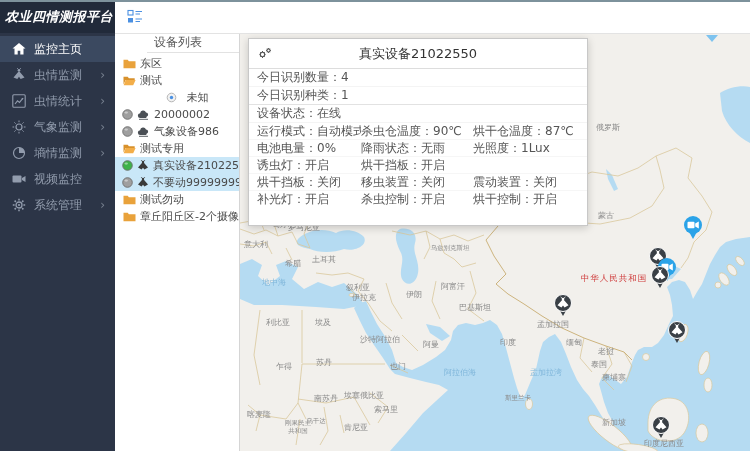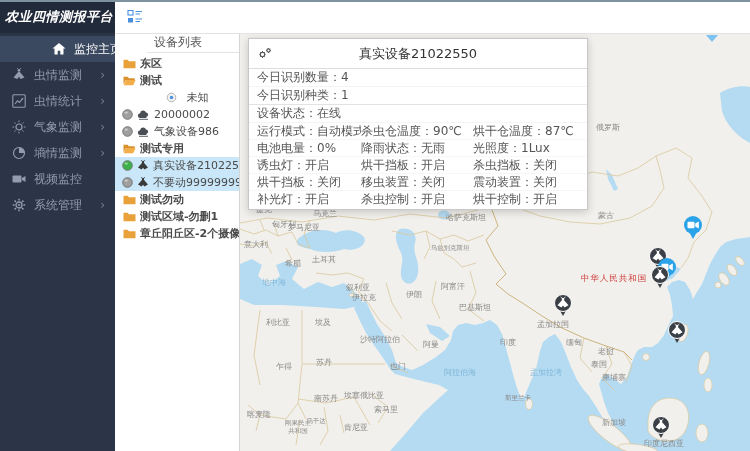--- a/index.html
+++ b/index.html
@@ -5,37 +5,37 @@
   html,body{margin:0;padding:0;}
   body{width:750px;height:451px;overflow:hidden;font-family:"DejaVu Sans","Liberation Sans",sans-serif;background:#fff;}
   .app{position:relative;width:750px;height:451px;overflow:hidden;}
   .topstrip{position:absolute;left:0;top:0;width:750px;height:2px;background:#7d929c;z-index:50;}
 
   
   .sidebar{position:absolute;left:0;top:0;width:115px;height:451px;background:#2c3547;z-index:20;}
   .sidebar-title{height:33px;line-height:33px;background:#212a3a;color:#ffffff;font-size:13px;font-weight:bold;letter-spacing:0.5px;padding-left:5px;white-space:nowrap;font-style:italic;}
   .nav{padding-top:3px;}
   .nav-item{height:26px;display:flex;align-items:center;color:#929cad;font-size:12px;cursor:pointer;}
-  .nav-item.active{background:#3b4960;color:#ffffff;padding-left:40px;}
+  .nav-item.active{background:#3b4960;color:#ffffff;}
   .nav-icon{width:14px;height:14px;margin-left:12px;margin-right:8px;display:inline-flex;align-items:center;justify-content:center;flex:0 0 auto;}
   .nav-icon svg{display:block;}
   .nav-label{flex:1;white-space:nowrap;}
   .nav-chevron{margin-right:10px;font-size:12px;color:#76808f;}
 
   
   .topbar{position:absolute;left:115px;top:0;width:635px;height:33px;background:#ffffff;border-bottom:1px solid #e3e3e3;z-index:15;}
   .topbar-icon{position:absolute;left:12px;top:9px;width:16px;height:15px;cursor:pointer;}
 
   
   .device-panel{position:absolute;left:115px;top:33px;width:125px;height:418px;background:#ffffff;border-right:1px solid #d5d5d5;box-sizing:border-box;z-index:14;}
   .panel-title{height:19px;line-height:19px;font-size:12px;color:#555;padding-left:7px;border-bottom:1px solid #e2e2e2;margin-left:32px;}
   .tree{padding-top:2px;}
   .tree-row{height:17px;display:flex;align-items:center;font-size:11px;color:#4a4a4a;white-space:nowrap;overflow:hidden;cursor:pointer;}
   .tree-row.selected{background:#c9e7f8;}
-  .tree-row.t-folder{padding-left:8px;font-weight:bold;}
+  .tree-row.t-folder{padding-left:8px;}
   .tree-row.t-device{padding-left:7px;}
   .tree-row.t-unknown{padding-left:20px;justify-content:center;}
   .ti{display:inline-flex;align-items:center;margin-right:4px;flex:0 0 auto;}
   .ti svg{display:block;}
   .ti-radio{margin-right:10px;}
   .tree-label{overflow:hidden;}
 
   
   .map-area{position:absolute;left:240px;top:33px;width:510px;height:418px;background:#f2f0ec;z-index:5;}
   .map-area svg{display:block;}
@@ -45,21 +45,21 @@
   .ml-china{fill:#cf3a3a;font-size:8.5px;letter-spacing:1px;}
 
   
   .popup{position:absolute;left:248px;top:38px;width:340px;background:#ffffff;border:1px solid #c8c8c8;box-shadow:0 2px 8px rgba(0,0,0,0.18);z-index:30;box-sizing:border-box;}
   .pp-header{position:relative;height:29px;border-bottom:1px solid #dddddd;}
   .pp-gears{position:absolute;left:8px;top:7px;width:16px;height:15px;cursor:pointer;}
   .pp-title{text-align:center;line-height:29px;font-size:13px;color:#333;}
   .pp-row{height:17px;line-height:17px;font-size:12px;color:#555;padding-left:8px;border-bottom:1px solid #f4f4f4;}
   .pp-row.pp-sep-strong{border-bottom:1px solid #e2e2e2;}
   .pp-drow{height:16px;line-height:16px;display:flex;font-size:12px;color:#555;padding-left:8px;border-bottom:1px solid #f6f6f6;}
-  .pp-drow:last-child{border-bottom:none;padding-bottom:2px;}
+  .pp-drow:last-child{border-bottom:none;padding-bottom:18px;}
   .pc{white-space:nowrap;overflow:hidden;}
   .c1{width:104px;flex:0 0 auto;}
   .c2{width:112px;flex:0 0 auto;}
   .c3{flex:1;}
 </style>
 </head>
 <body>
 
 <div class="app">
   <div class="topstrip"></div>
@@ -254,28 +254,20 @@
           </span>
           <span class="tree-label">不要动99999999</span>
         </div>
         <div class="tree-row t-folder">
           <span class="ti">
             <svg width="13" height="11" viewBox="0 0 13 11">
               <path d="M0.5 1.8 h4.2 l1.2 1.5 h6.6 v7 H0.5 Z" fill="#e9a23b"></path>
             </svg>
           </span>
           <span class="tree-label">测试勿动</span>
-        </div>
-        <div class="tree-row t-folder">
-          <span class="ti">
-            <svg width="13" height="11" viewBox="0 0 13 11">
-              <path d="M0.5 1.8 h4.2 l1.2 1.5 h6.6 v7 H0.5 Z" fill="#e9a23b"></path>
-            </svg>
-          </span>
-          <span class="tree-label">测试区域-勿删1</span>
         </div>
         <div class="tree-row t-folder">
           <span class="ti">
             <svg width="13" height="11" viewBox="0 0 13 11">
               <path d="M0.5 1.8 h4.2 l1.2 1.5 h6.6 v7 H0.5 Z" fill="#e9a23b"></path>
             </svg>
           </span>
           <span class="tree-label">章丘阳丘区-2个摄像头</span>
         </div>
       </div>
@@ -456,21 +448,20 @@
           <span class="pc c3">烘干仓温度：87℃</span>
         </div>
         <div class="pp-drow">
           <span class="pc c1">电池电量：0%</span>
           <span class="pc c2">降雨状态：无雨</span>
           <span class="pc c3">光照度：1Lux</span>
         </div>
         <div class="pp-drow">
           <span class="pc c1">诱虫灯：开启</span>
           <span class="pc c2">烘干挡板：开启</span>
-          <span class="pc c3">杀虫挡板：关闭</span>
         </div>
         <div class="pp-drow">
           <span class="pc c1">烘干挡板：关闭</span>
           <span class="pc c2">移虫装置：关闭</span>
           <span class="pc c3">震动装置：关闭</span>
         </div>
         <div class="pp-drow">
           <span class="pc c1">补光灯：开启</span>
           <span class="pc c2">杀虫控制：开启</span>
           <span class="pc c3">烘干控制：开启</span>

